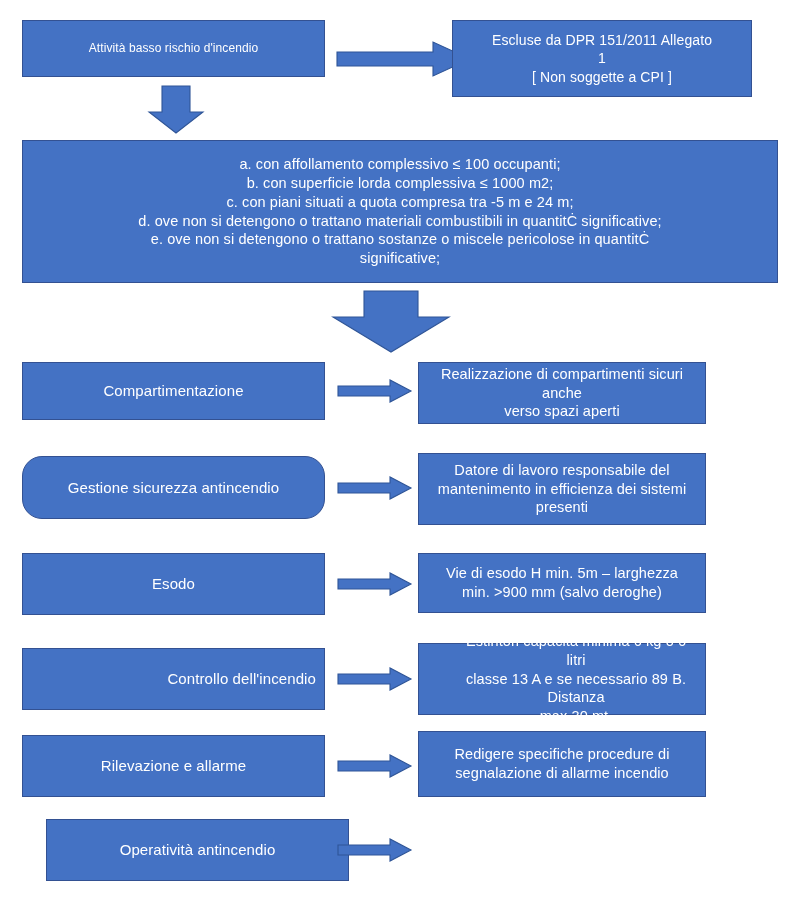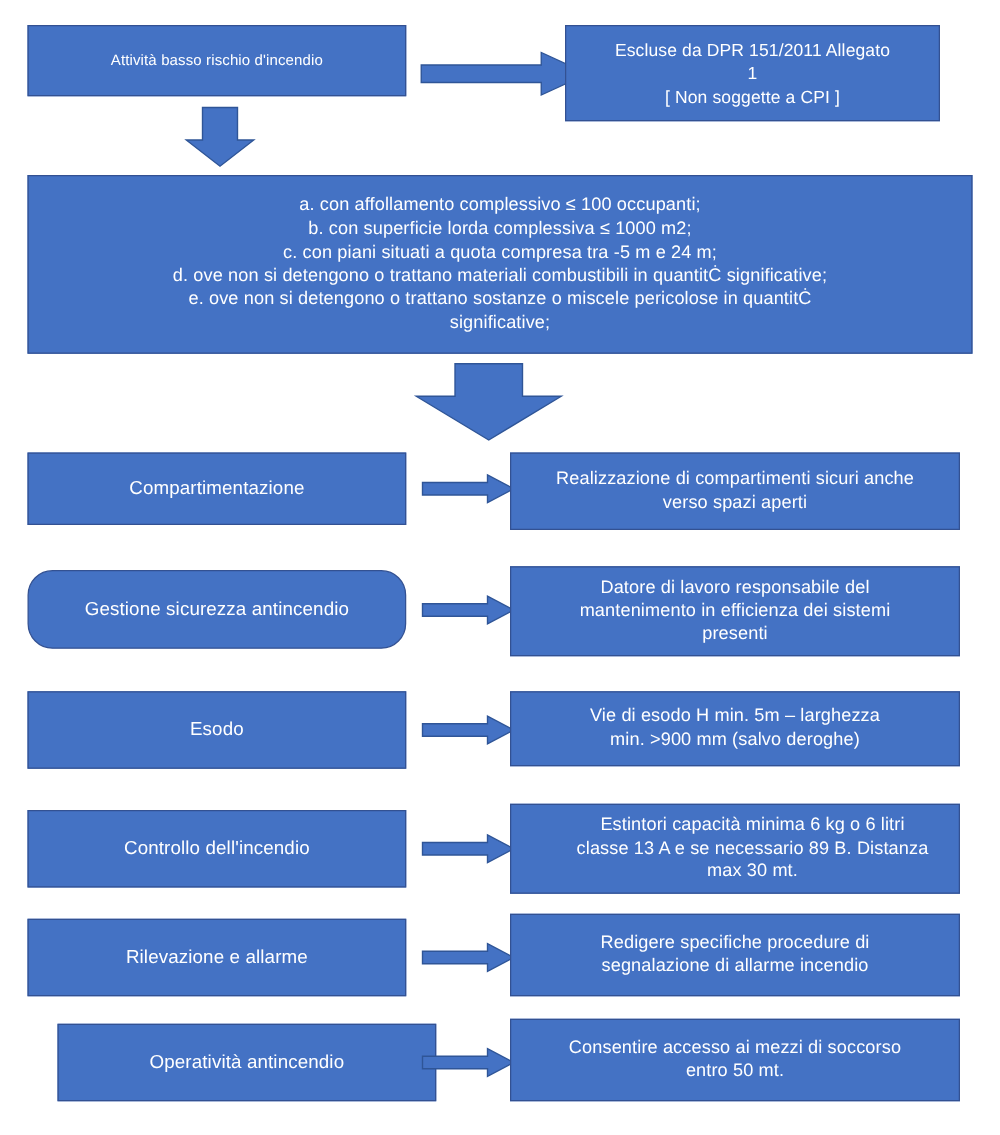--- a/index.html
+++ b/index.html
@@ -46,26 +46,26 @@
   .b-top-right  { left: 452px; top: 20px;  width: 300px; height: 77px; font-size: 14px; }
 
   
   .b-criteria   { left: 22px;  top: 140px; width: 756px; height: 143px; font-size: 14.5px; justify-content: center; }
 
   
   .b-left       { left: 22px;  width: 303px; font-size: 15px; }
   .r1-l { top: 362px; height: 58px; }
   .r2-l { top: 456px; height: 63px; border-radius: 20px; }
   .r3-l { top: 553px; height: 62px; }
-  .r4-l { top: 648px; height: 62px; }
+  .r4-l { top: 648px; height: 62px; text-align: right; }
   .r5-l { top: 735px; height: 62px; }
   .r6-l { top: 819px; height: 62px; margin-left: 24px; }
 
   
-  .b-right      { left: 408px; width: 360px; font-size: 14.5px; }
+  .b-right      { left: 418px; width: 288px; font-size: 14.5px; }
   .r1-r { top: 362px; height: 62px; }
   .r2-r { top: 453px; height: 72px; }
   .r3-r { top: 553px; height: 60px; }
   .r4-r { top: 643px; height: 72px; padding-left: 36px; }
   .r5-r { top: 731px; height: 66px; }
   .r6-r { top: 815px; height: 66px; }
 
   svg.arrow { position: absolute; overflow: visible; }
   .arw-fill { fill: #4472c4; stroke: #2f5597; stroke-width: 1.1; }
 </style>
@@ -161,18 +161,14 @@
     <span class="txt">Redigere specifiche procedure di
 segnalazione di allarme incendio</span>
   </div>
 
   <div class="box b-left r6-l">
     <span class="txt">Operatività antincendio</span>
   </div>
   <svg class="arrow" style="left:338px; top:839px;" width="74" height="22" viewBox="0 0 74 22">
     <polygon class="arw-fill" points="0,6 52,6 52,0 73,11 52,22 52,16 0,16"></polygon>
   </svg>
-  <div class="box b-right r6-r">
-    <span class="txt">Consentire accesso ai mezzi di soccorso
-entro 50 mt.</span>
-  </div>
 
 </div>
 
 </body></html>

